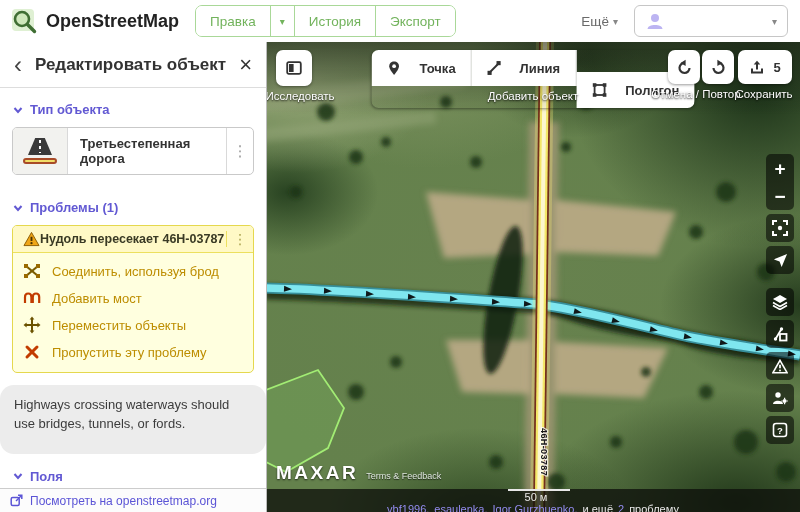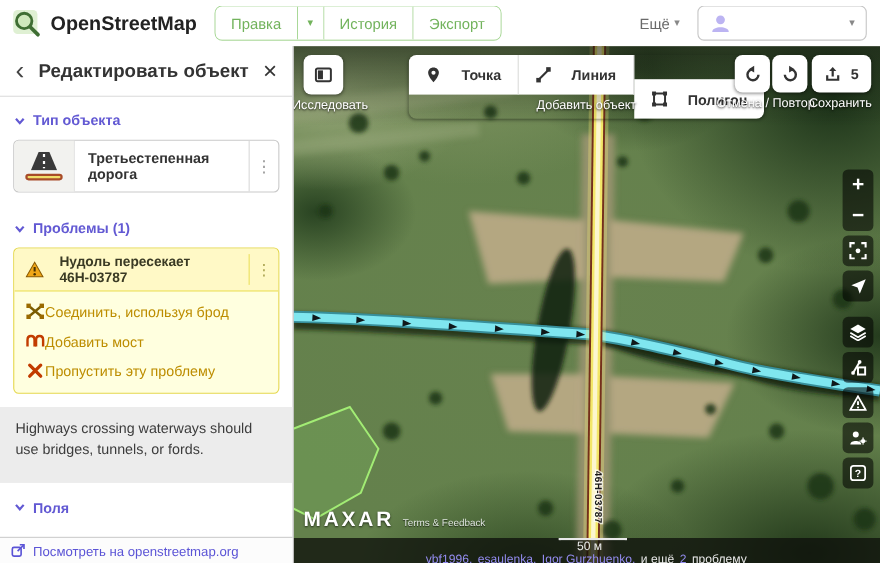--- a/index.html
+++ b/index.html
@@ -28,27 +28,27 @@
   .section-h{display:flex;align-items:center;gap:7px;color:#6259d3;font-weight:bold;font-size:13px;padding:15px 13px 7px;cursor:pointer;}
   .card{margin:3px 12px 10px;border:1px solid #c9c9c9;border-radius:5px;display:flex;background:#fff;}
   .preset-card{height:46px;}
   .preset-icon{width:54px;background:#f2f2ef;border-right:1px solid #d9d9d9;border-radius:4px 0 0 4px;display:flex;flex-direction:column;align-items:center;justify-content:center;gap:3px;}
   .road-persp{width:24px;height:17px;background:#3a3a3a;clip-path:polygon(30% 0,70% 0,100% 100%,0 100%);position:relative;}
   .road-persp:after{content:"";position:absolute;left:50%;top:2px;bottom:2px;width:2px;margin-left:-1px;background:repeating-linear-gradient(#fff 0 3px,transparent 3px 6px);}
   .road-pill{width:34px;height:6px;background:#f1de69;border:2px solid #a84b28;border-radius:4px;box-sizing:border-box;}
   .card-label{flex:1;display:flex;align-items:center;padding-left:12px;font-weight:bold;font-size:13px;color:#333;}
   .kebab{width:26px;border-left:1px solid #d9d9d9;display:flex;align-items:center;justify-content:center;color:#999;font-size:15px;cursor:pointer;}
   .issue-card{margin:3px 12px 0;border:1px solid #e5d84e;border-radius:5px;background:#ffffdf;overflow:hidden;}
-  .issue-head{display:flex;align-items:center;background:#fff9c6;border-bottom:1px solid #ece05e;padding:5px 0 5px 10px;gap:14px;}
+  .issue-head{display:flex;align-items:center;background:#fff9c6;border-bottom:1px solid #ece05e;padding:5px 0 5px 10px;gap:0;}
   .issue-title{flex:1;font-weight:bold;font-size:12.5px;color:#3a3a24;}
   .issue-kebab{width:26px;align-self:stretch;border-left:1px solid #ece05e;display:flex;align-items:center;justify-content:center;color:#a9a24e;font-size:14px;cursor:pointer;}
   .issue-body{padding:9px 10px 11px;display:flex;flex-direction:column;gap:9px;}
-  .action{display:flex;align-items:center;font-size:13px;color:#bd8d00;cursor:pointer;}
+  .action{display:flex;align-items:center;gap:11px;font-size:13px;color:#bd8d00;cursor:pointer;}
   .action svg{flex:0 0 auto;}
-  .issue-desc{background:#ececec;color:#3c3c3c;font-size:13px;line-height:1.45;padding:11px 14px 20px;margin-top:12px;}
+  .issue-desc{background:#ececec;color:#3c3c3c;font-size:13px;line-height:1.45;padding:11px 14px 20px;margin-top:12px;border-radius:14px;}
   .sb-footer{position:absolute;bottom:0;left:0;right:0;height:23px;background:#fcfcfc;border-top:1px solid #ccc;display:flex;align-items:center;gap:7px;padding-left:10px;font-size:12px;color:#5b54d6;cursor:pointer;z-index:5;}
 
   
   .map{position:absolute;top:42px;left:266px;width:534px;height:470px;overflow:hidden;
     background:
       radial-gradient(190px 120px at 6% 10%, rgba(150,166,120,.95), rgba(150,166,120,0) 70%),
       radial-gradient(240px 140px at 30% 6%, rgba(128,148,98,.85), rgba(128,148,98,0) 70%),
       radial-gradient(260px 220px at 92% 10%, rgba(24,46,22,.95), rgba(24,46,22,0) 72%),
       radial-gradient(150px 110px at 58% 4%, rgba(32,54,26,.85), rgba(32,54,26,0) 70%),
       radial-gradient(130px 90px at 4% 32%, rgba(30,56,26,.85), rgba(30,56,26,0) 70%),
@@ -181,20 +181,31 @@
           </div>
           <div class="action">
             <svg width="18" height="18" viewBox="0 0 18 18">
               <path d="M2,14 V8 Q2,4.5 5.2,4.5 Q8.4,4.5 8.4,8 V14" fill="none" stroke="#c23c00" stroke-width="2.2"></path>
               <path d="M9.8,14 V8 Q9.8,4.5 13,4.5 Q16.2,4.5 16.2,8 V14" fill="none" stroke="#c23c00" stroke-width="2.2"></path>
             </svg>
             <span>Добавить мост</span>
           </div>
           <div class="action">
             <svg width="18" height="18" viewBox="0 0 18 18">
+              <line x1="9" y1="3" x2="9" y2="15" stroke="#6b5200" stroke-width="2"></line>
+              <line x1="3" y1="9" x2="15" y2="9" stroke="#6b5200" stroke-width="2"></line>
+              <polygon points="9,0.5 6.6,3.6 11.4,3.6" fill="#6b5200"></polygon>
+              <polygon points="9,17.5 6.6,14.4 11.4,14.4" fill="#6b5200"></polygon>
+              <polygon points="0.5,9 3.6,6.6 3.6,11.4" fill="#6b5200"></polygon>
+              <polygon points="17.5,9 14.4,6.6 14.4,11.4" fill="#6b5200"></polygon>
+            </svg>
+            <span>Переместить объекты</span>
+          </div>
+          <div class="action">
+            <svg width="18" height="18" viewBox="0 0 18 18">
               <line x1="4" y1="4" x2="14" y2="14" stroke="#c23c00" stroke-width="3" stroke-linecap="round"></line>
               <line x1="14" y1="4" x2="4" y2="14" stroke="#c23c00" stroke-width="3" stroke-linecap="round"></line>
             </svg>
             <span>Пропустить эту проблему</span>
           </div>
         </div>
       </div>
 
       <div class="issue-desc">Highways crossing waterways should use bridges, tunnels, or fords.</div>
 

